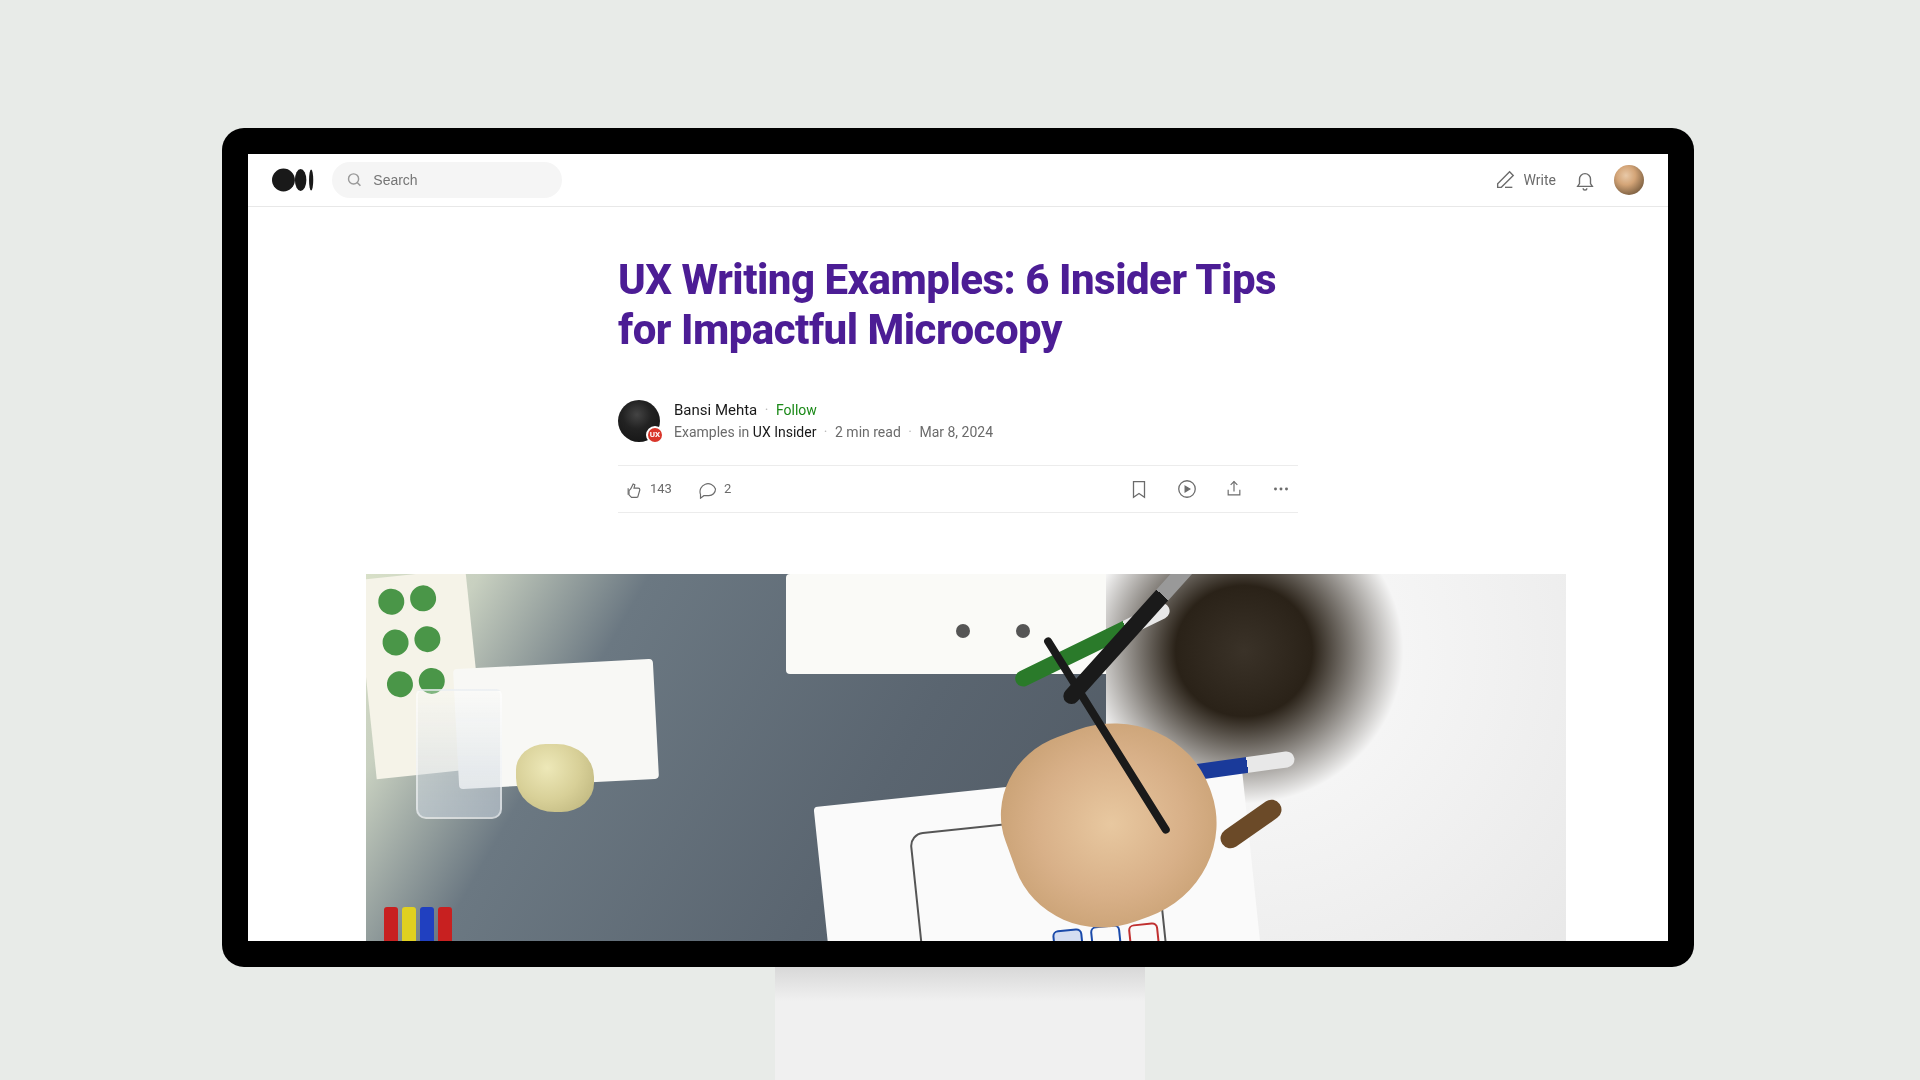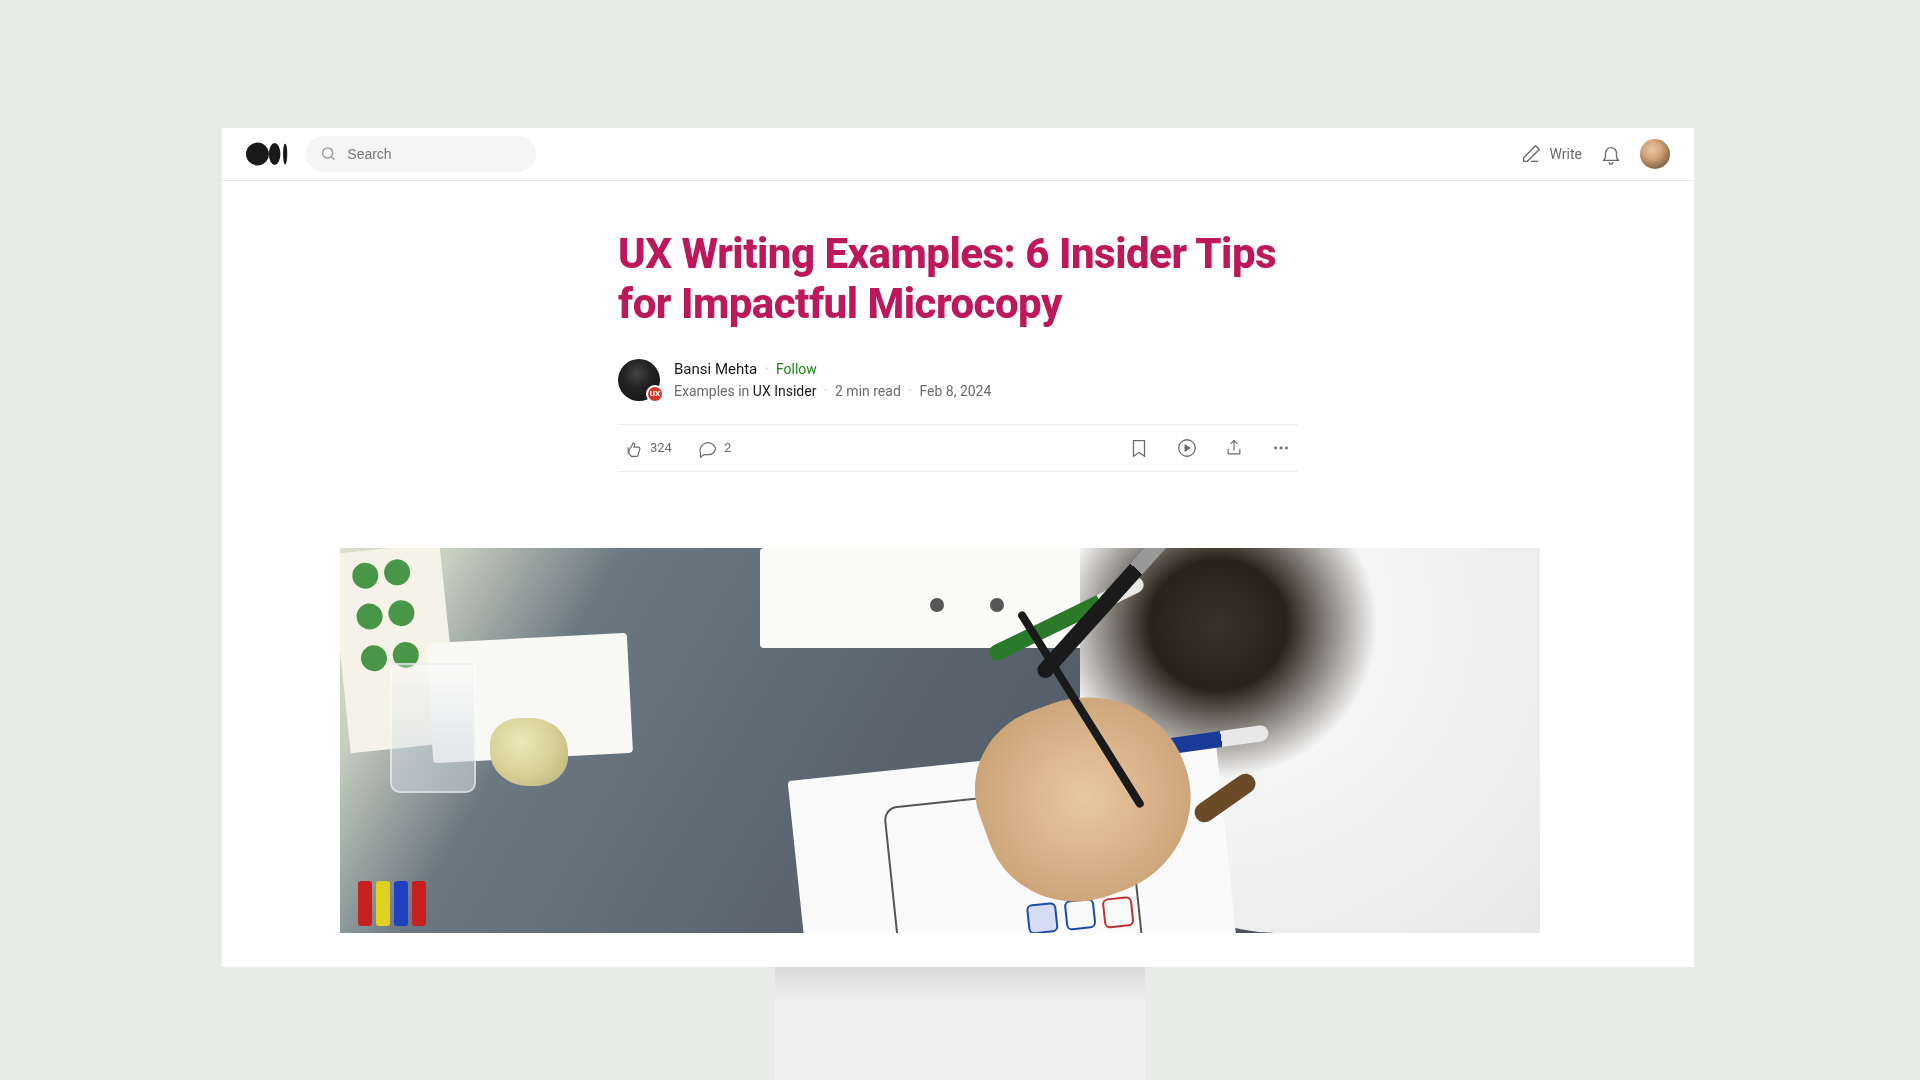--- a/index.html
+++ b/index.html
@@ -12,21 +12,21 @@
     position: relative;
   }
   .monitor-frame {
     position: absolute;
     left: 222px;
     top: 128px;
     width: 1472px;
     height: 839px;
     background: #000;
     border-radius: 22px;
-    padding: 0;
+    padding: 26px;
   }
   .screen {
     width: 100%;
     height: 100%;
     background: #fff;
     overflow: hidden;
     position: relative;
   }
   .monitor-stand {
     position: absolute;
@@ -93,22 +93,22 @@
   .article-wrap {
     max-width: 680px;
     margin: 0 auto;
     padding-top: 48px;
   }
   .article-title {
     font-size: 42px;
     font-weight: 800;
     line-height: 1.18;
     letter-spacing: -0.5px;
-    color: #be185d;
-    margin-bottom: 30px;
+    color: #4c1d95;
+    margin-bottom: 45px;
   }
   .byline {
     display: flex;
     align-items: center;
     gap: 14px;
     margin-bottom: 22px;
   }
   .author-avatar-wrap { position: relative; width: 42px; height: 42px; }
   .author-avatar {
     width: 42px; height: 42px; border-radius: 50%;
@@ -276,33 +276,33 @@
             <span class="author-name">Bansi Mehta</span>
             <span class="dot">·</span>
             <span class="follow-link">Follow</span>
           </div>
           <div>
             <span>Examples in</span>
             <span class="publication">UX Insider</span>
             <span class="dot">·</span>
             <span>2 min read</span>
             <span class="dot">·</span>
-            <span>Feb 8, 2024</span>
+            <span>Mar 8, 2024</span>
           </div>
         </div>
       </div>
 
       <div class="action-bar">
         <div class="action-left">
           <div class="action-item">
             <svg width="20" height="20" viewBox="0 0 24 24" fill="none" stroke="#6b6b6b" stroke-width="1.4">
               <path d="M8 12l3-6 2 1-1 4h5a2 2 0 012 2l-2 7a2 2 0 01-2 2H9l-3-3v-5l2-2z"></path>
               <path d="M5 11v8"></path>
             </svg>
-            <span>324</span>
+            <span>143</span>
           </div>
           <div class="action-item">
             <svg width="20" height="20" viewBox="0 0 24 24" fill="none" stroke="#6b6b6b" stroke-width="1.4">
               <path d="M21 12a8 8 0 01-8 8H7l-4 3v-4.5A8 8 0 1121 12z"></path>
             </svg>
             <span>2</span>
           </div>
         </div>
         <div class="action-right">
           <div class="icon-btn">

